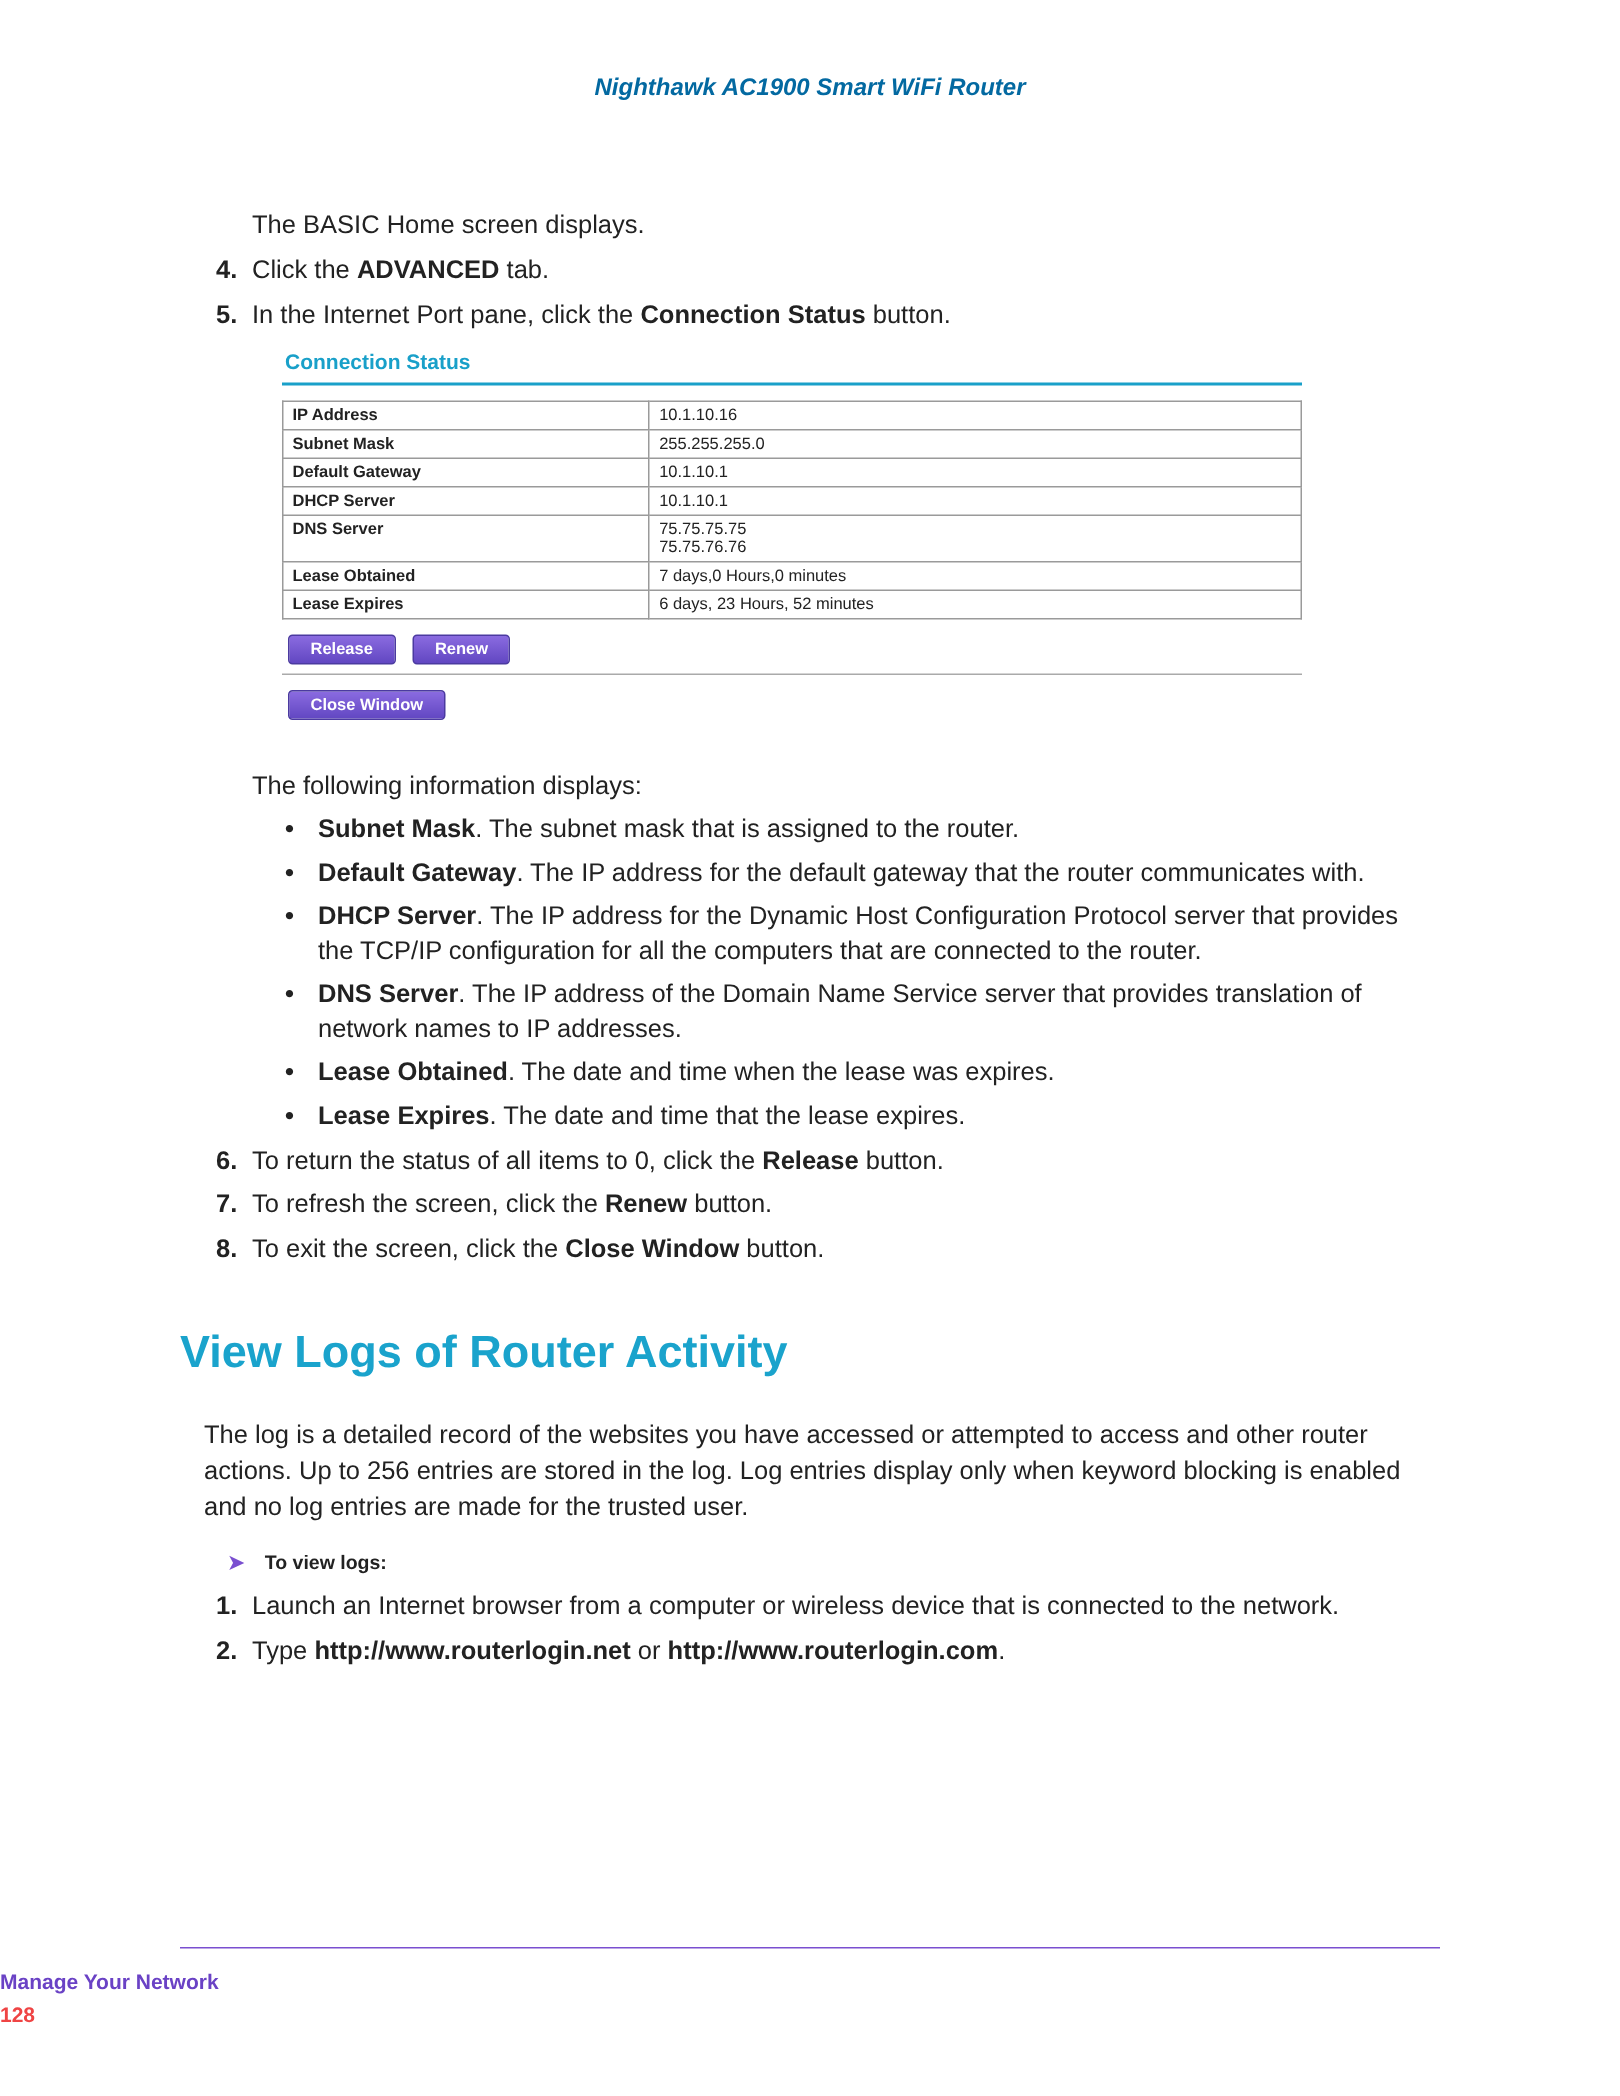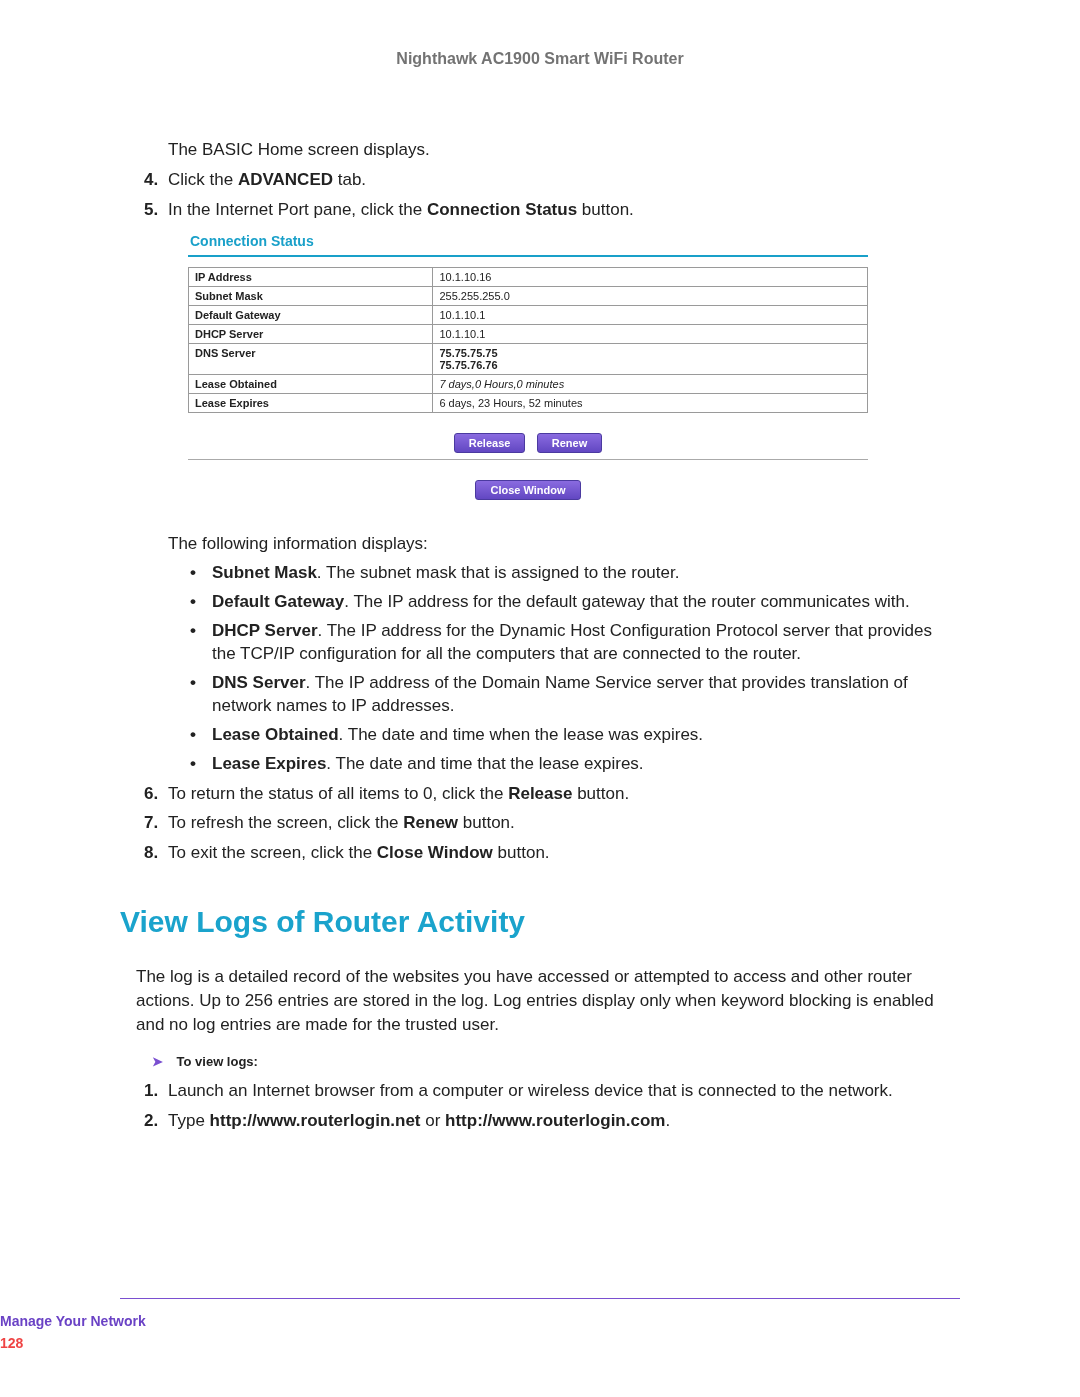--- a/index.html
+++ b/index.html
@@ -12,22 +12,23 @@
     width: 1080px;
     height: 1397px;
     position: relative;
     box-sizing: border-box;
     padding: 50px 120px 0 120px;
   }
   .doc-title {
     text-align: center;
     font-weight: bold;
     font-size: 16px;
-    color: #737373;
+    color: #0369a1;
     margin-bottom: 70px;
+    font-style: italic;
   }
   .body-text {
     font-size: 17px;
     line-height: 1.4;
     color: #222;
   }
   .indent-1 { margin-left: 48px; margin-top: 32px; }
   .ol-main { list-style: none; padding: 0; margin: 0; }
   .ol-main > li {
     margin: 6px 0 6px 28px;
@@ -80,22 +81,21 @@
     padding: 3px 6px;
     font-size: 11px;
     color: #222;
     vertical-align: top;
   }
   .status-table td.label {
     font-weight: bold;
     width: 36%;
   }
   .btn-row {
-    text-align: center;
-    margin: 20px 0 2px 0;
+    margin: 10px 0 2px 0;
   }
   .btn {
     display: inline-block;
     background: linear-gradient(#8a6be0, #6247c2);
     color: #fff;
     font-size: 11px;
     border: 1px solid #4b3aa0;
     border-radius: 3px;
     padding: 3px 14px;
     margin: 0 4px;
@@ -181,26 +181,26 @@
           <tr>
             <td class="label">Default Gateway</td>
             <td style="white-space: pre-line;">10.1.10.1</td>
           </tr>
           <tr>
             <td class="label">DHCP Server</td>
             <td style="white-space: pre-line;">10.1.10.1</td>
           </tr>
           <tr>
             <td class="label">DNS Server</td>
-            <td style="white-space: pre-line; font-weight: bold;">75.75.75.75
+            <td style="white-space: pre-line;">75.75.75.75
 75.75.76.76</td>
           </tr>
           <tr>
             <td class="label">Lease Obtained</td>
-            <td style="white-space: pre-line; font-style: italic;">7 days,0 Hours,0 minutes</td>
+            <td style="white-space: pre-line;">7 days,0 Hours,0 minutes</td>
           </tr>
           <tr>
             <td class="label">Lease Expires</td>
             <td style="white-space: pre-line; margin-top: 24px;">6 days, 23 Hours, 52 minutes</td>
           </tr>
         </tbody>
     </table>
     <div class="btn-row">
       <span class="btn">Release</span>
       <span class="btn">Renew</span>

